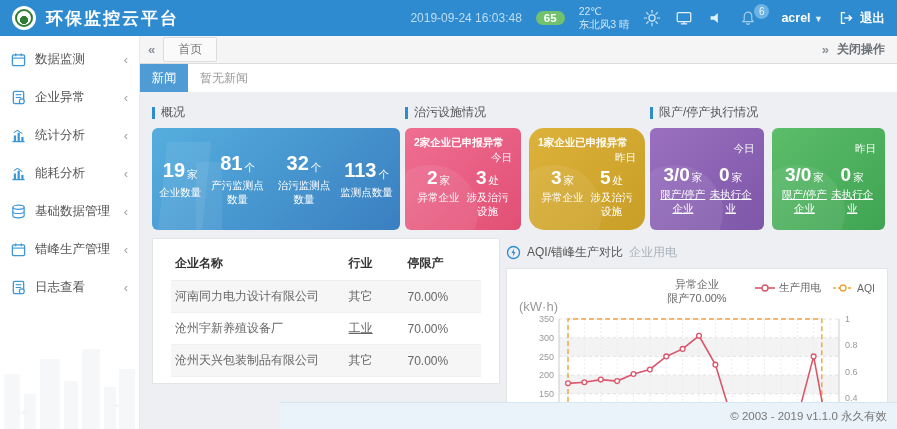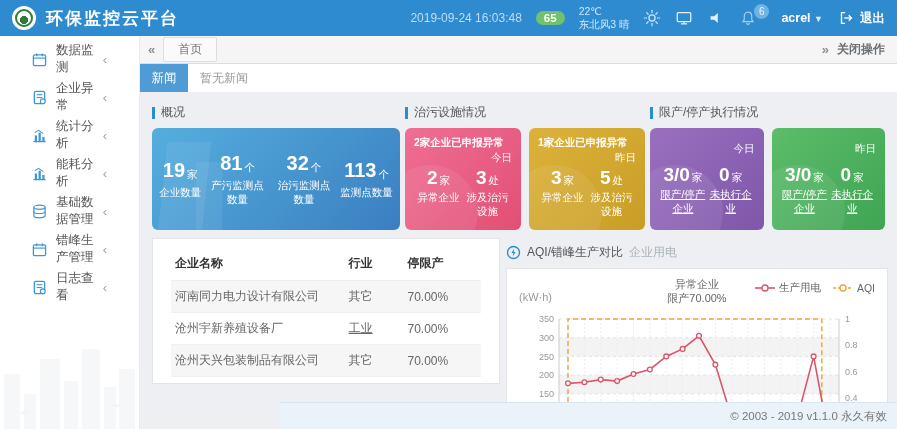--- a/index.html
+++ b/index.html
@@ -16,21 +16,21 @@
   .weather{font-size:10.5px;line-height:1.25;color:#cfe6f7;}
   .hicon{width:18px;height:18px;flex:none;}
   .bell-wrap{position:relative;display:flex;align-items:center;}
   .bell-badge{position:absolute;top:-5px;right:-12px;background:#6db3e3;color:#eaf4fc;border-radius:50%;width:15px;height:15px;line-height:15px;text-align:center;font-size:10px;}
   .user{color:#fff;font-weight:bold;font-size:12.5px;cursor:pointer;margin-left:10px;}
   .caret{font-size:9px;color:#dcebf7;}
   .logout{display:flex;align-items:center;gap:5px;color:#fff;font-weight:bold;font-size:12.5px;cursor:pointer;}
   
   .sidebar{position:absolute;top:36px;left:0;width:140px;bottom:0;background:#fff;border-right:1px solid #ebebeb;box-sizing:border-box;z-index:6;}
   .menu{padding-top:4px;}
-  .mitem{height:38px;display:flex;align-items:center;padding:0 32px;cursor:pointer;}
+  .mitem{height:38px;display:flex;align-items:center;padding:0 11px;cursor:pointer;}
   .mitem .micon{width:15px;height:15px;margin-right:9px;flex:none;}
   .mitem .mlabel{color:#555;font-size:12.5px;}
   .mitem .chev{margin-left:auto;color:#9aa3ab;font-size:13px;}
   .skyline{position:absolute;bottom:0;left:0;width:140px;height:110px;opacity:.55;}
   
   .content{position:absolute;top:36px;left:140px;right:0;bottom:0;display:flex;flex-direction:column;}
   .tabbar{height:27px;flex:none;background:#f5f5f5;border-bottom:1px solid #ddd;display:flex;align-items:center;padding:0 8px;gap:8px;}
   .arr{color:#8a9097;font-size:13px;font-weight:bold;cursor:pointer;line-height:1;}
   .tab{background:#fafafa;border:1px solid #ddd;color:#777;padding:3px 14px;font-size:12px;border-radius:2px;cursor:pointer;}
   .tab-spacer{flex:1;}
@@ -54,21 +54,21 @@
   .ov-card::after{content:"";position:absolute;left:44px;top:34px;width:26px;height:90px;background:rgba(255,255,255,.07);}
   .stat{position:relative;text-align:center;z-index:1;}
   .stat-num{display:flex;align-items:flex-end;justify-content:center;}
   .stat-v{font-size:20px;font-weight:bold;}
   .stat-u{font-size:10.5px;margin-left:2px;}
   .stat-l{font-size:10.5px;margin-top:4px;line-height:1.3;max-width:60px;}
   
   .mini{position:relative;flex:1;height:102px;border-radius:6px;color:#fff;padding:8px 9px;box-sizing:border-box;overflow:hidden;}
   .mini::after{content:"";position:absolute;left:-22px;bottom:-30px;width:95px;height:95px;border-radius:50%;background:rgba(255,255,255,.08);}
   .mini.pink{background:linear-gradient(135deg,#ef6f93,#e24f74);}
-  .mini.gold{background:linear-gradient(135deg,#dcb23a,#c99e26);}
+  .mini.gold{background:linear-gradient(135deg,#dcb23a,#c99e26);border-radius:15px;}
   .mini.purple{background:linear-gradient(135deg,#9a6fc0,#7e57a8);}
   .mini.green{background:linear-gradient(135deg,#5cbd6a,#3fa453);}
   .mini-head{font-size:10.5px;font-weight:bold;position:relative;z-index:1;}
   .mini-day{text-align:right;font-size:10.5px;margin:1px 0 2px;position:relative;z-index:1;}
   .mini-day.tall{margin-top:6px;margin-bottom:8px;}
   .mini-cols{display:flex;position:relative;z-index:1;}
   .mcol{flex:1;text-align:center;}
   .mnum{display:flex;align-items:baseline;justify-content:center;}
   .mnum-v{font-size:19px;font-weight:bold;}
   .mnum-u{font-size:10.5px;margin-left:2px;}
@@ -80,21 +80,21 @@
   .col-chart{flex:1;}
   .panel{background:#fff;border:1px solid #e4e4e4;box-sizing:border-box;}
   .table-panel{height:146px;padding:8px 18px;}
   table{width:100%;border-collapse:collapse;font-size:12px;}
   th{text-align:left;color:#333;font-weight:bold;padding:8px 4px;border-bottom:1px solid #eee;}
   td{color:#666;padding:7px 4px;border-bottom:1px solid #f0f0f0;}
   tr.zebra{background:#f6f6f6;}
   td.ind-link{text-decoration:underline;cursor:pointer;}
   .chart-panel{height:200px;padding:6px 12px 0;}
   .chart-head{position:relative;height:34px;display:flex;align-items:flex-start;}
-  .kwh{font-size:11px;color:#999;margin-top:16px;}
+  .kwh{font-size:13px;color:#999;margin-top:24px;}
   .c-title{position:absolute;left:0;right:0;text-align:center;font-size:11px;color:#666;line-height:1.3;top:2px;}
   .legend{margin-left:auto;display:flex;gap:12px;align-items:center;margin-top:6px;}
   .leg-item{display:flex;align-items:center;gap:4px;font-size:10.5px;color:#666;cursor:pointer;}
   
   .footer{position:absolute;left:140px;right:0;bottom:0;height:27px;background:#eaf2fa;border-top:1px solid #d5e5f2;box-sizing:border-box;z-index:10;
           display:flex;align-items:center;justify-content:flex-end;padding-right:10px;color:#777;font-size:11.5px;}
   svg text.tick{font-size:9px;fill:#999;font-family:"Liberation Sans",sans-serif;}
 </style>
 </head>
 <body>

